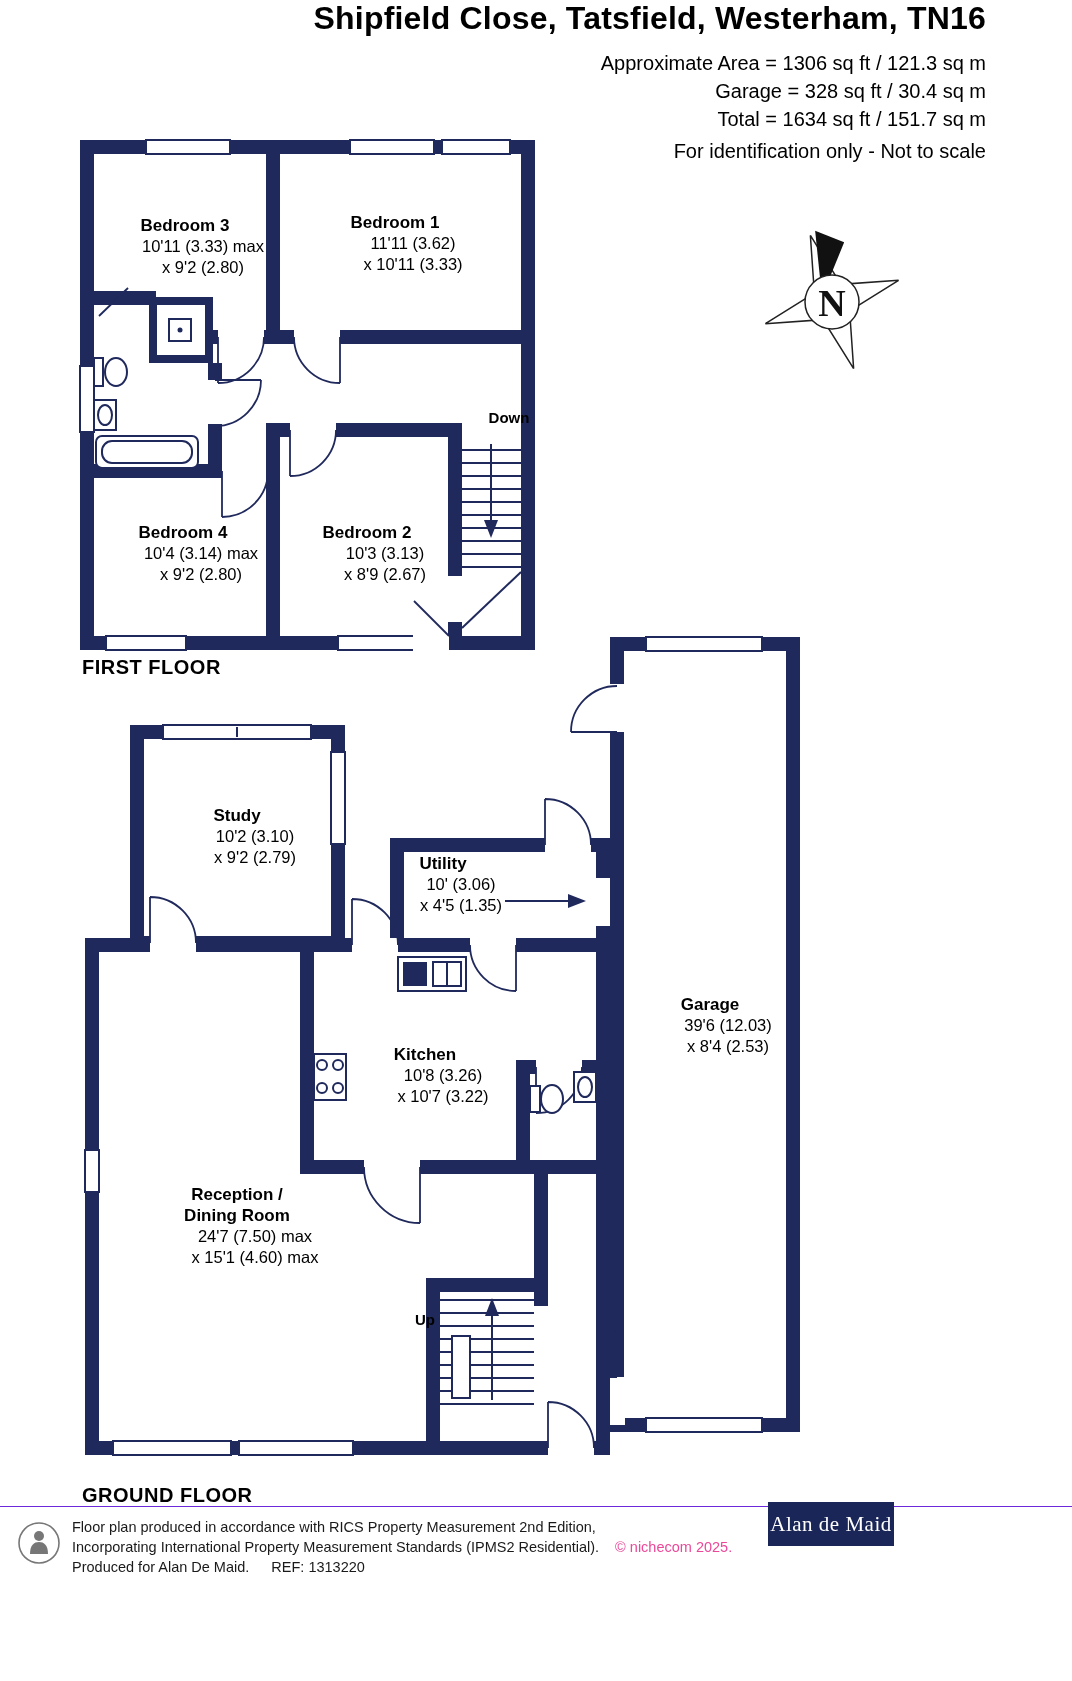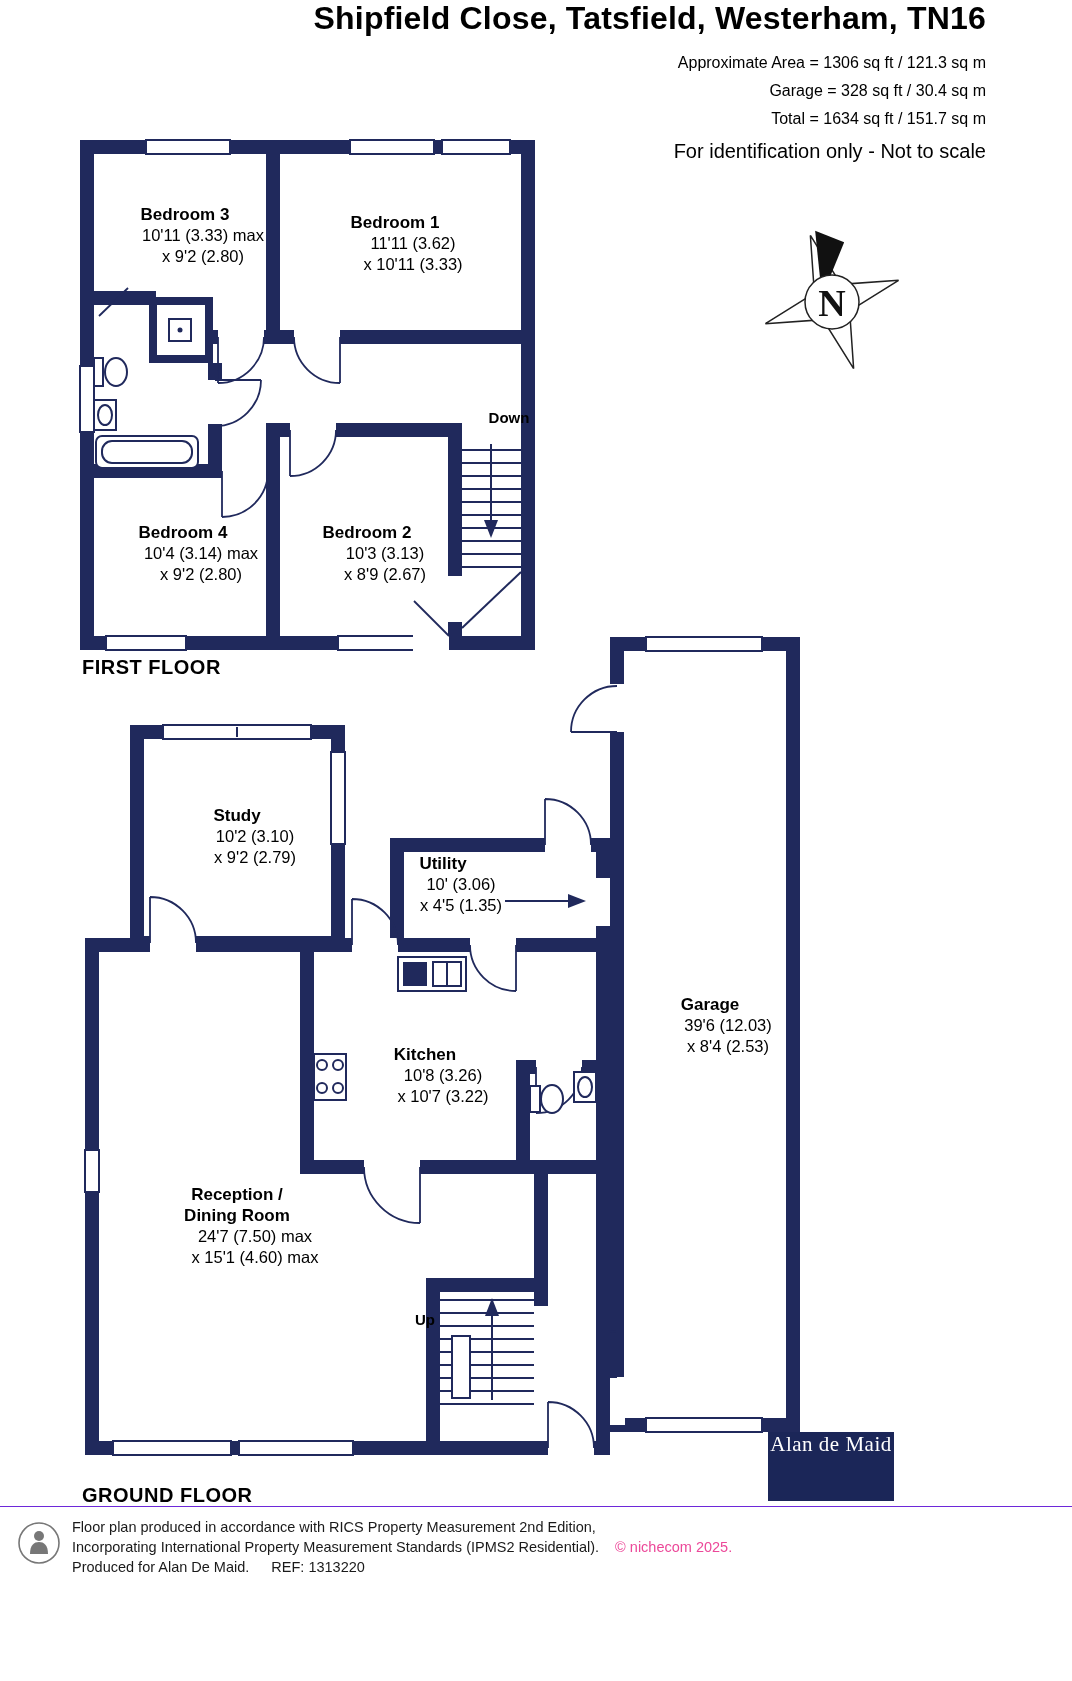--- a/index.html
+++ b/index.html
@@ -18,38 +18,38 @@
   .thin{fill:none;stroke:var(--wall,#20295c);stroke-width:2;}
   .stairline{stroke:var(--wall,#20295c);stroke-width:2;fill:none;}
   .arrowhead{fill:var(--wall,#20295c);}
   .compass-shape{fill:#fff;stroke:#222;stroke-width:1.5;}
   .compass-dark{fill:#111;stroke:none;}
   .compass-n{font:bold 38px "Liberation Serif",serif;fill:#111;}
 
   
   .hdr{position:absolute;top:0;right:86px;text-align:right;}
   .hdr-title{margin:0 0 12px 13px;font-size:32px;font-weight:bold;letter-spacing:.2px;white-space:nowrap;}
-  .hdr-line{font-size:16px;line-height:28px;}
+  .hdr-line{font-size:20px;line-height:28px;}
   .hdr-note{font-size:20px;margin-top:7px;}
 
   
   .room-label{position:absolute;text-align:center;}
   .room-name{font-weight:bold;font-size:17px;line-height:21px;}
   .room-dim{font-size:16.5px;line-height:21px;padding-left:36px;}
   .floor-label{position:absolute;left:82px;font-size:20px;font-weight:bold;letter-spacing:.5px;}
   .stair-label{position:absolute;text-align:center;font-size:15px;font-weight:bold;}
 
   
   .footer{position:absolute;left:0;top:1506px;width:1072px;height:175px;border-top:1px solid #6d28d9;}
   .person{position:absolute;left:17px;top:14px;}
   .footer-text{position:absolute;left:72px;top:10px;font-size:14.5px;line-height:20px;color:#1a1a1a;}
   .copyright{color:#ec4899;margin-left:16px;}
   .ref{margin-left:22px;}
-  .logo{position:absolute;left:768px;top:1432px;width:126px;height:69px;
-        background:var(--logo_bg,#1b2658);display:flex;align-items:flex-start;justify-content:center;}
+  .logo{position:absolute;left:768px;top:1502px;width:126px;height:44px;
+        background:var(--logo_bg,#1b2658);display:flex;align-items:center;justify-content:center;}
   .logo span{color:#fff;font-family:"Liberation Serif",serif;font-size:21px;letter-spacing:.5px;}
 </style>
 </head>
 <body>
 
 <div class="canvas">
 
   <svg class="plan-svg" width="1072" height="1681" viewBox="0 0 1072 1681">
 
     <g>
@@ -229,21 +229,21 @@
   </svg>
 
   <div class="hdr">
     <h1 class="hdr-title">Shipfield Close, Tatsfield, Westerham, TN16</h1>
     <div class="hdr-line">Approximate Area = 1306 sq ft / 121.3 sq m</div>
     <div class="hdr-line">Garage = 328 sq ft / 30.4 sq m</div>
     <div class="hdr-line">Total = 1634 sq ft / 151.7 sq m</div>
     <div class="hdr-note">For identification only - Not to scale</div>
   </div>
 
-  <div class="room-label" style="left:95px;top:204px;width:180px">
+  <div class="room-label" style="left:95px;top:215px;width:180px">
     <div class="room-name">Bedroom 3</div>
     <div class="room-dim">10'11 (3.33) max</div>
     <div class="room-dim">x 9'2 (2.80)</div>
   </div>
   <div class="room-label" style="left:305px;top:212px;width:180px">
     <div class="room-name">Bedroom 1</div>
     <div class="room-dim">11'11 (3.62)</div>
     <div class="room-dim">x 10'11 (3.33)</div>
   </div>
   <div class="room-label" style="left:93px;top:522px;width:180px">

